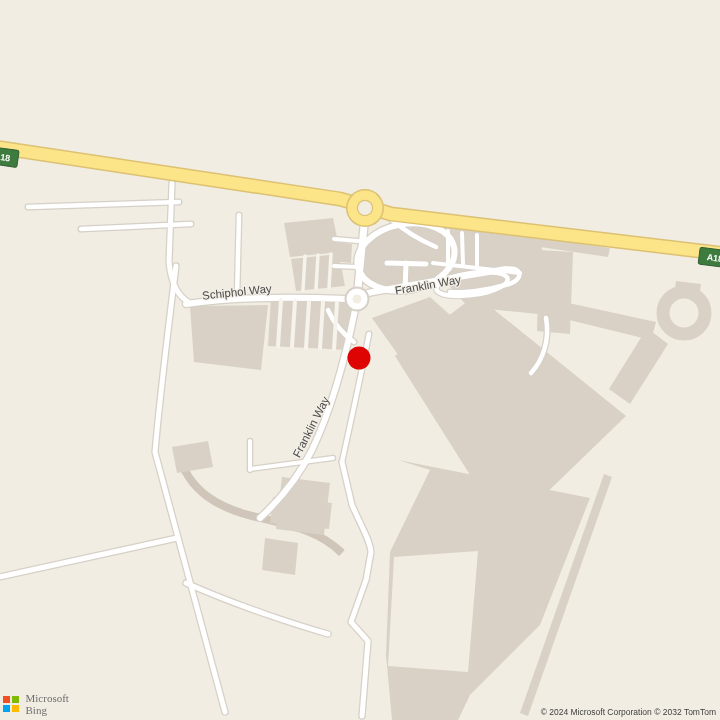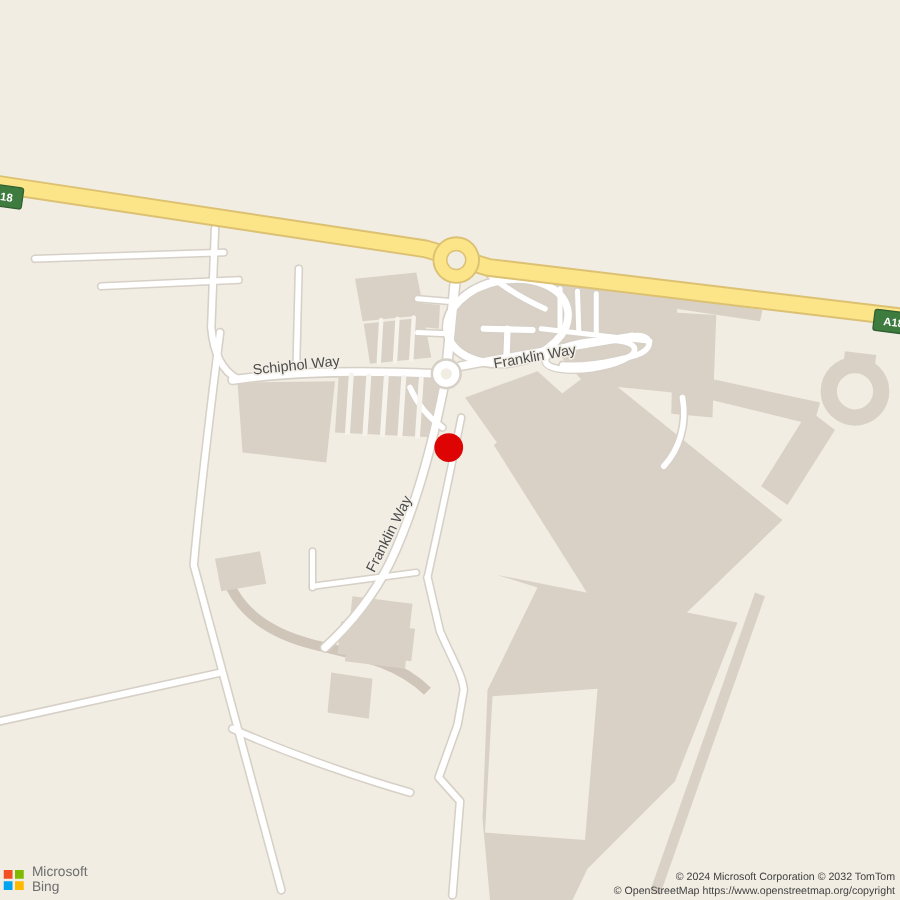--- a/index.html
+++ b/index.html
@@ -7,21 +7,21 @@
   svg{display:block;}
   .casing{stroke:#d6d0c7;fill:none;stroke-linecap:round;stroke-linejoin:round;}
   .roadfill{stroke:#ffffff;fill:none;stroke-linecap:round;stroke-linejoin:round;}
   .slit{stroke:#f6f3ec;fill:none;stroke-linecap:round;}
   .area{fill:#d9d1c5;stroke:none;}
   .street-label{font-size:11.5px;fill:#4c4c4c;text-anchor:middle;
     paint-order:stroke;stroke:#f2eee5;stroke-width:2.5px;stroke-linejoin:round;}
   .shield-text{font-size:9px;font-weight:bold;fill:#ffffff;text-anchor:middle;}
   .attribution{position:absolute;right:4px;bottom:2px;text-align:right;
     font-size:8.5px;line-height:11px;color:#3f3f3f;}
-  .brand{position:absolute;left:3px;bottom:4px;display:flex;align-items:flex-start;}
+  .brand{position:absolute;left:3px;bottom:4px;display:flex;align-items:flex-start;font-family:Liberation Serif, serif;}
   .ms-squares{display:grid;grid-template-columns:7px 7px;grid-template-rows:7px 7px;gap:1.5px;margin-top:3px;}
   .ms-squares div{width:7px;height:7px;}
   .brand-text{margin-left:7px;font-size:11px;line-height:11.5px;color:#6e6e6e;}
 </style>
 </head>
 <body>
 
 <div id="viewport">
   <svg width="720" height="720" viewBox="0 0 720 720">
 
@@ -169,15 +169,14 @@
       <div style="background:#ffb900"></div>
     </div>
     <div class="brand-text">
       <div>Microsoft</div>
       <div>Bing</div>
     </div>
   </div>
 
   <div class="attribution">
     <div>© 2024 Microsoft Corporation © 2032 TomTom</div>
-    <div>© OpenStreetMap https://www.openstreetmap.org/copyright</div>
   </div>
 </div>
 
 </body></html>

